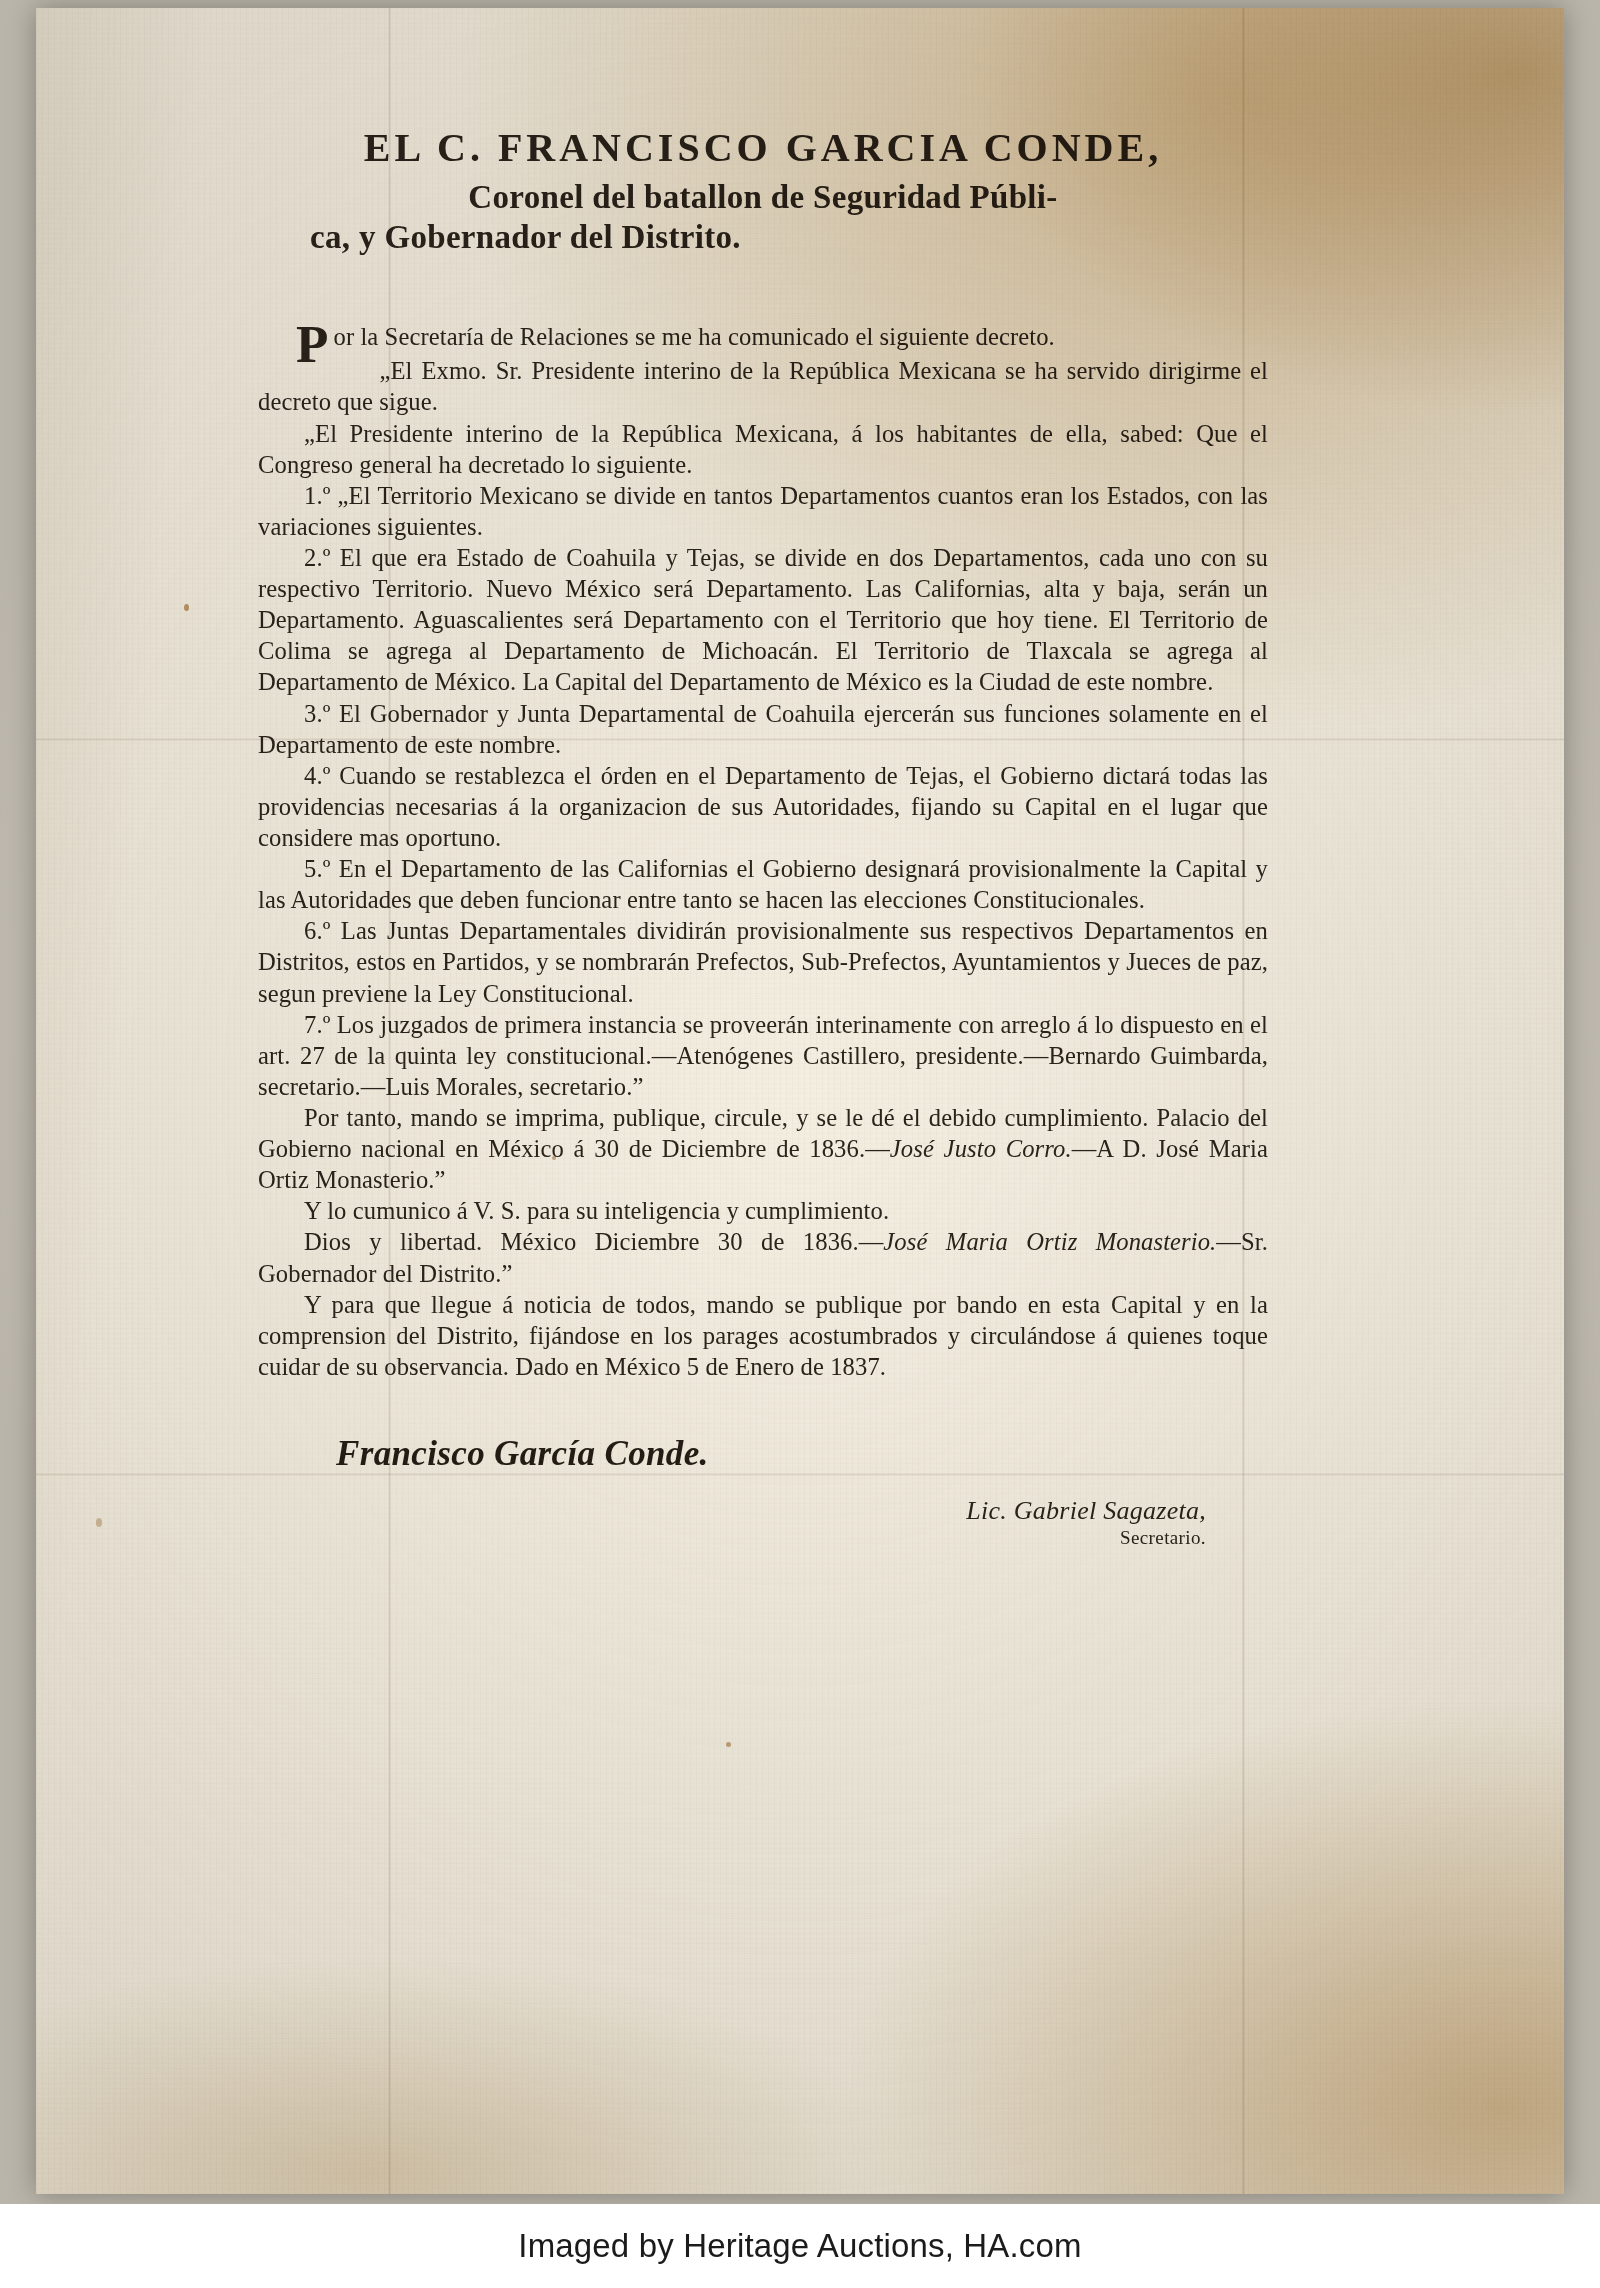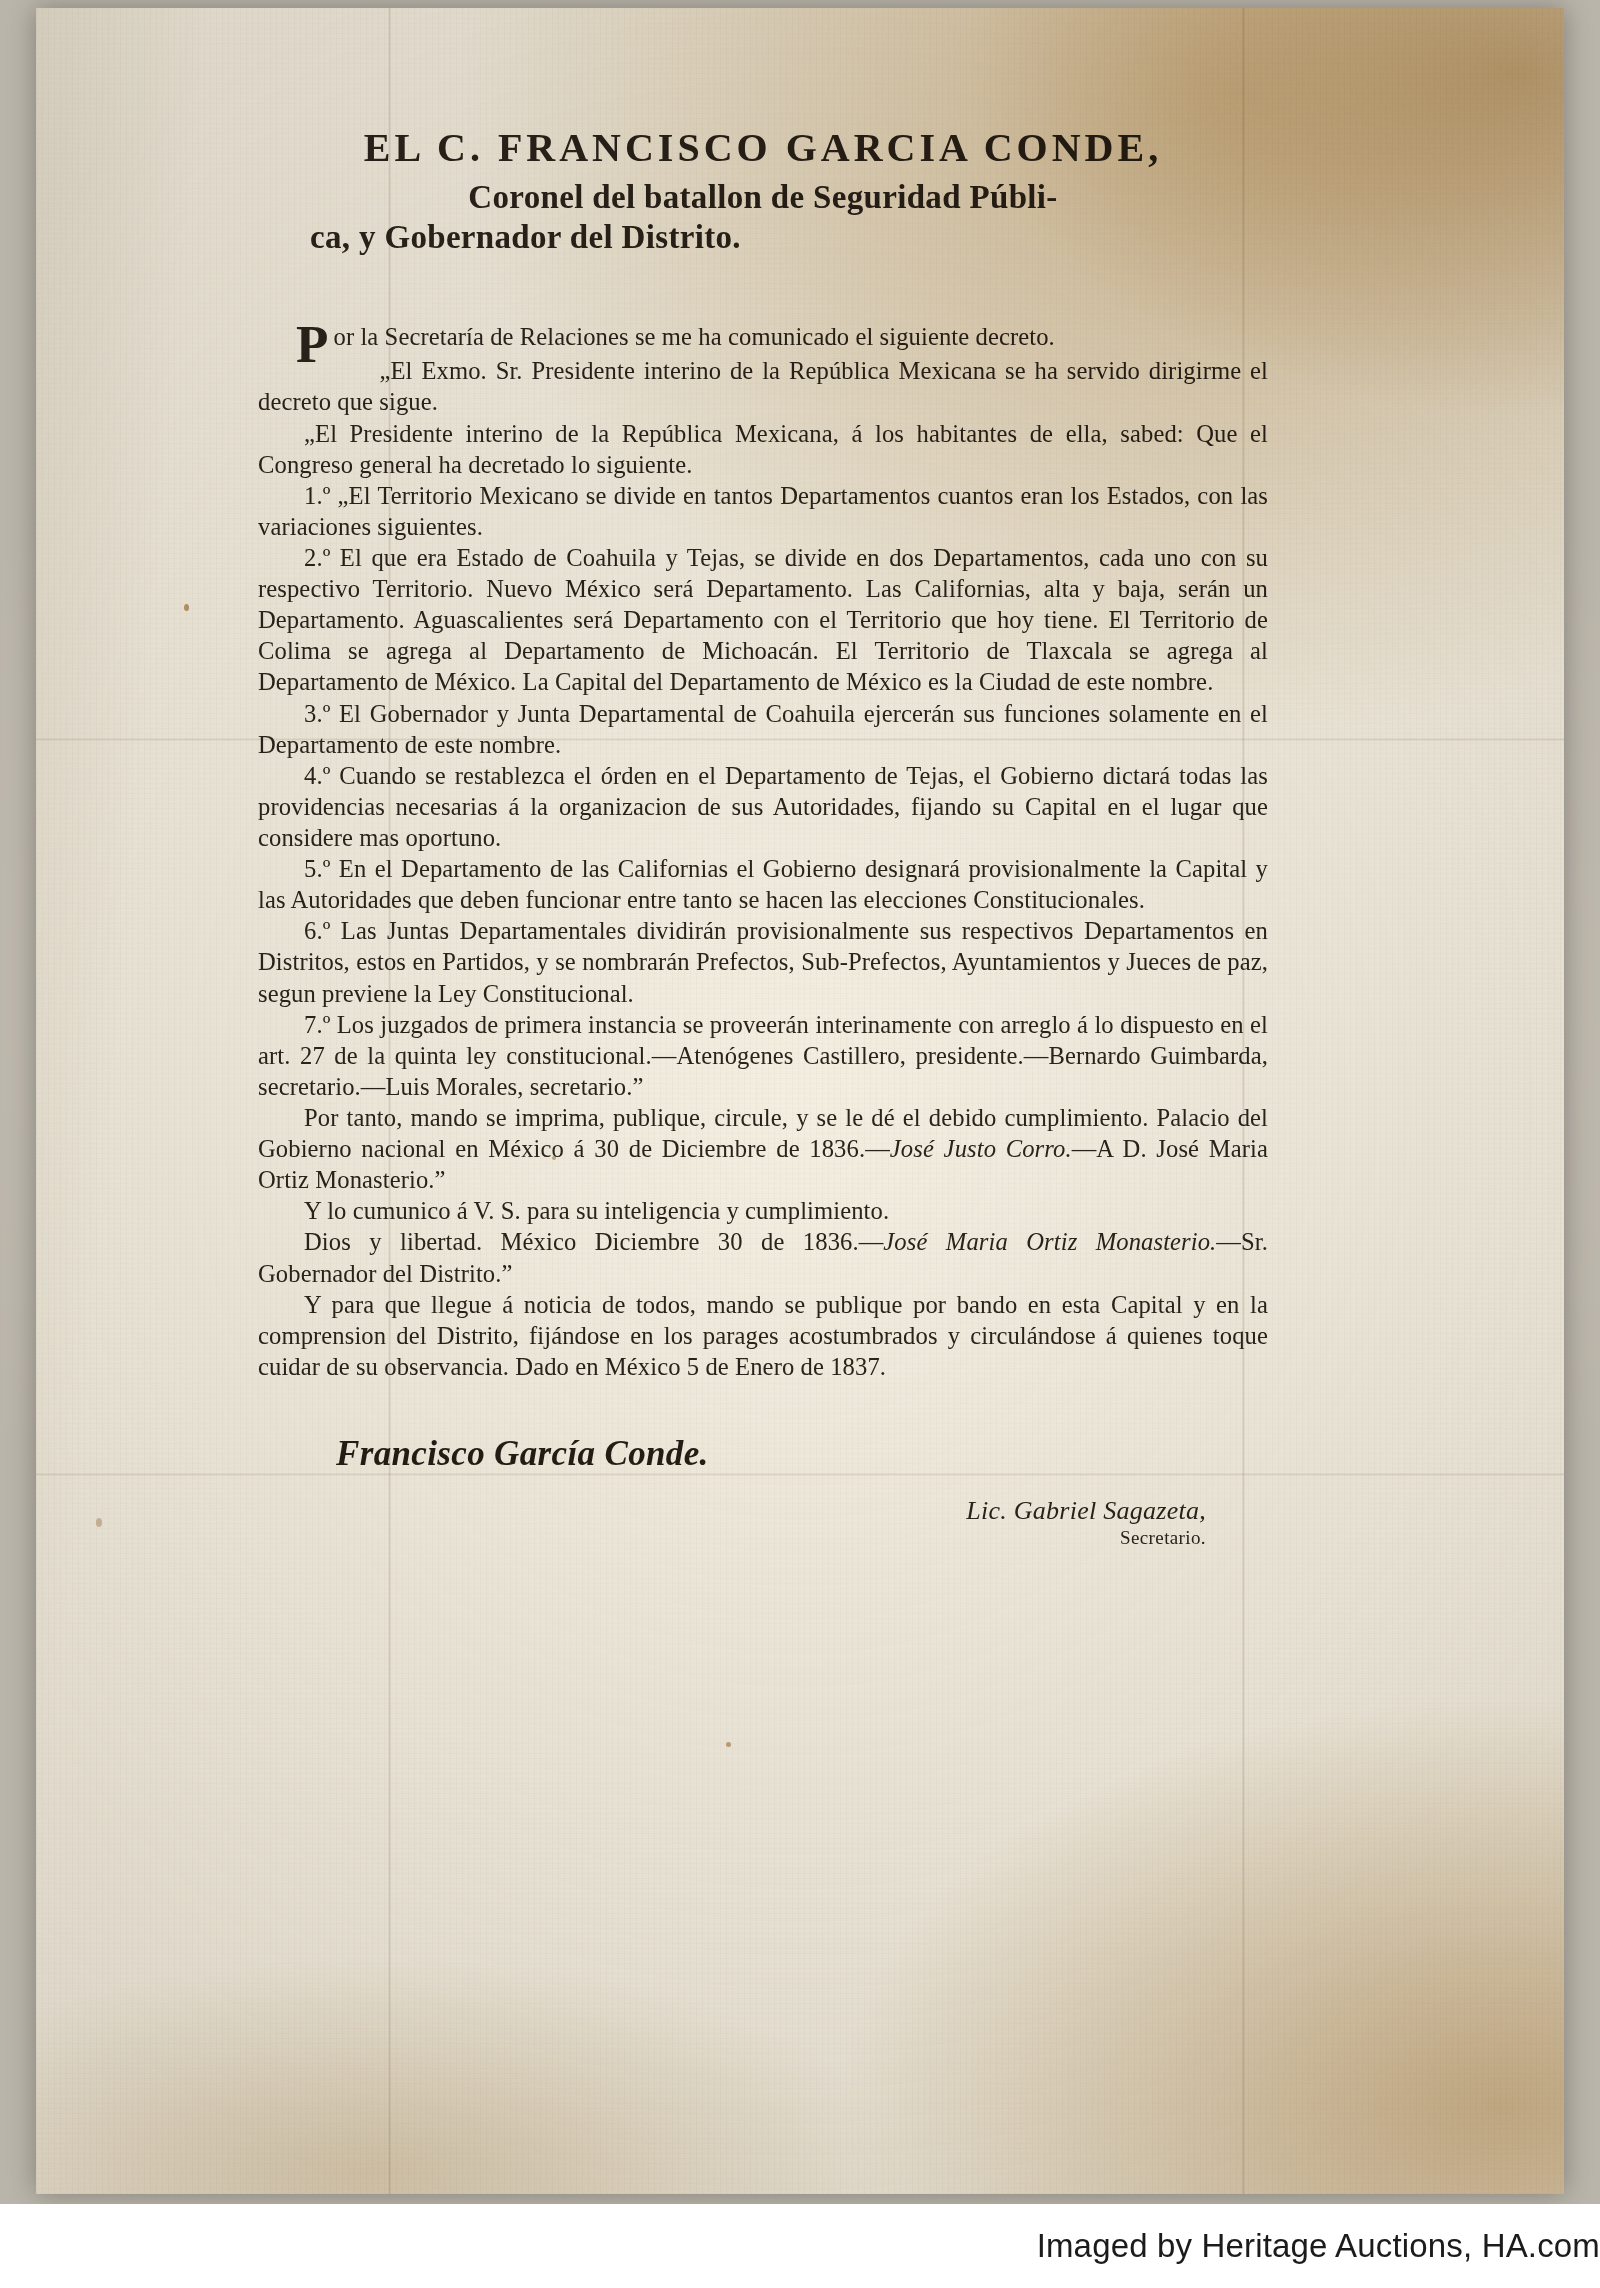--- a/index.html
+++ b/index.html
@@ -145,21 +145,21 @@
     font-size:19px;
     margin-top:1px;
     letter-spacing:.02em;
     color:#2a231b;
   }
 
   
   #caption{
     position:absolute;left:0;top:2204px;width:1600px;height:84px;
     background:#ffffff;
-    display:flex;align-items:center;justify-content:flex-end;
+    display:flex;align-items:center;justify-content:center;
     font-family:"Liberation Sans","DejaVu Sans",sans-serif;
     font-size:33px;
     color:#1b1b1b;
     letter-spacing:.005em;
   }
 </style>
 </head>
 <body>
 
 <div id="photo">

